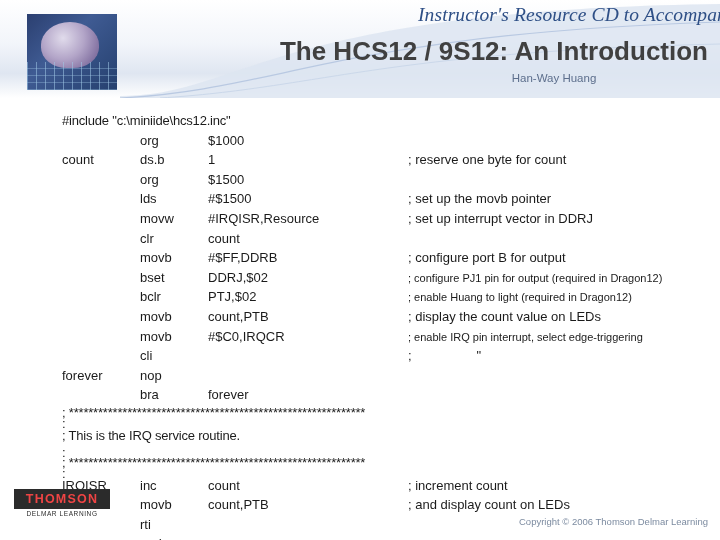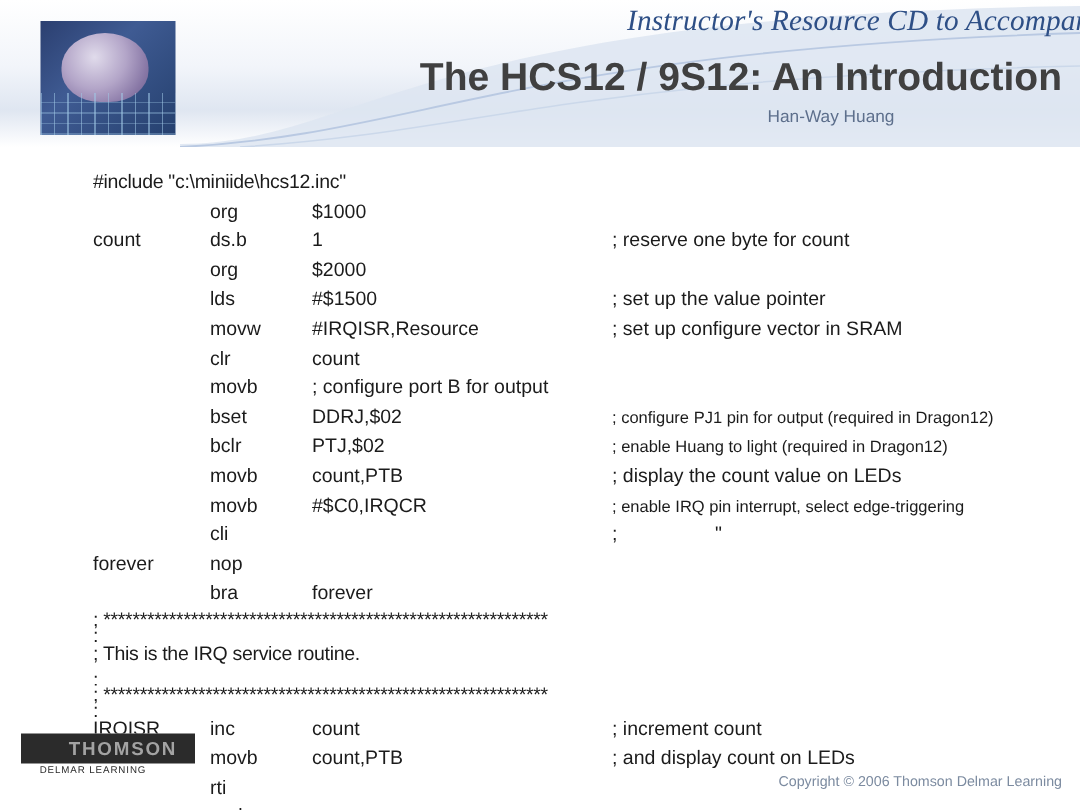--- a/index.html
+++ b/index.html
@@ -132,27 +132,26 @@
     position: absolute;
     left: 14px; top: 489px;
     width: 96px; height: 34px;
     background: #ffffff;
   }
   .footer-logo .bar {
     position: absolute;
     left: 0; top: 0;
     width: 96px; height: 20px;
     background: #2b2b2b;
-    color: #a3a3a3;
+    color: #ef4444;
     font-size: 12.5px;
     font-weight: bold;
     letter-spacing: 1.2px;
     text-align: center;
     line-height: 20px;
-    padding-left: 20px;
   }
   .footer-logo .sub {
     position: absolute;
     left: 0; top: 21px;
     width: 96px;
     text-align: center;
     font-size: 6.5px;
     letter-spacing: 0.6px;
     color: #2b2b2b;
   }
@@ -185,25 +184,25 @@
 
   <div class="title-1">Instructor's Resource CD to Accompany</div>
   <div class="title-2">The HCS12 / 9S12: An Introduction</div>
   <div class="title-3">Han-Way Huang</div>
 </div>
 
 <div class="code" id="code-listing">
     <div class="line "><span class="full">#include "c:\miniide\hcs12.inc"</span></div>
     <div class="line"><span class="col-label"></span><span class="col-op">org</span><span class="col-operand">$1000</span><span class="col-comment"></span></div>
     <div class="line"><span class="col-label">count</span><span class="col-op">ds.b</span><span class="col-operand">1</span><span class="col-comment">; reserve one byte for count</span></div>
-    <div class="line"><span class="col-label"></span><span class="col-op">org</span><span class="col-operand">$2000</span><span class="col-comment"></span></div>
-    <div class="line"><span class="col-label"></span><span class="col-op">lds</span><span class="col-operand">#$1500</span><span class="col-comment">; set up the value pointer</span></div>
-    <div class="line"><span class="col-label"></span><span class="col-op">movw</span><span class="col-operand">#IRQISR,Resource</span><span class="col-comment">; set up configure vector in SRAM</span></div>
+    <div class="line"><span class="col-label"></span><span class="col-op">org</span><span class="col-operand">$1500</span><span class="col-comment"></span></div>
+    <div class="line"><span class="col-label"></span><span class="col-op">lds</span><span class="col-operand">#$1500</span><span class="col-comment">; set up the movb pointer</span></div>
+    <div class="line"><span class="col-label"></span><span class="col-op">movw</span><span class="col-operand">#IRQISR,Resource</span><span class="col-comment">; set up interrupt vector in DDRJ</span></div>
     <div class="line"><span class="col-label"></span><span class="col-op">clr</span><span class="col-operand">count</span><span class="col-comment"></span></div>
-    <div class="line"><span class="col-label"></span><span class="col-op">movb</span><span class="col-comment">; configure port B for output</span></div>
+    <div class="line"><span class="col-label"></span><span class="col-op">movb</span><span class="col-operand">#$FF,DDRB</span><span class="col-comment">; configure port B for output</span></div>
     <div class="line"><span class="col-label"></span><span class="col-op">bset</span><span class="col-operand">DDRJ,$02</span><span class="col-comment comment-sm">; configure PJ1 pin for output (required in Dragon12)</span></div>
     <div class="line"><span class="col-label"></span><span class="col-op">bclr</span><span class="col-operand">PTJ,$02</span><span class="col-comment comment-sm">; enable Huang to light (required in Dragon12)</span></div>
     <div class="line"><span class="col-label"></span><span class="col-op">movb</span><span class="col-operand">count,PTB</span><span class="col-comment">; display the count value on LEDs</span></div>
     <div class="line"><span class="col-label"></span><span class="col-op">movb</span><span class="col-operand">#$C0,IRQCR</span><span class="col-comment comment-sm">; enable IRQ pin interrupt, select edge-triggering</span></div>
     <div class="line"><span class="col-label"></span><span class="col-op">cli</span><span class="col-operand"></span><span class="col-comment">;                  "</span></div>
     <div class="line"><span class="col-label">forever</span><span class="col-op">nop</span><span class="col-operand"></span><span class="col-comment"></span></div>
     <div class="line"><span class="col-label"></span><span class="col-op">bra</span><span class="col-operand">forever</span></div>
     <div class="line rule-line"><span class="full">; *************************************************************</span></div>
     <div class="line semi-line"><span class="full">;</span></div>
     <div class="line "><span class="full">; This is the IRQ service routine.</span></div>

